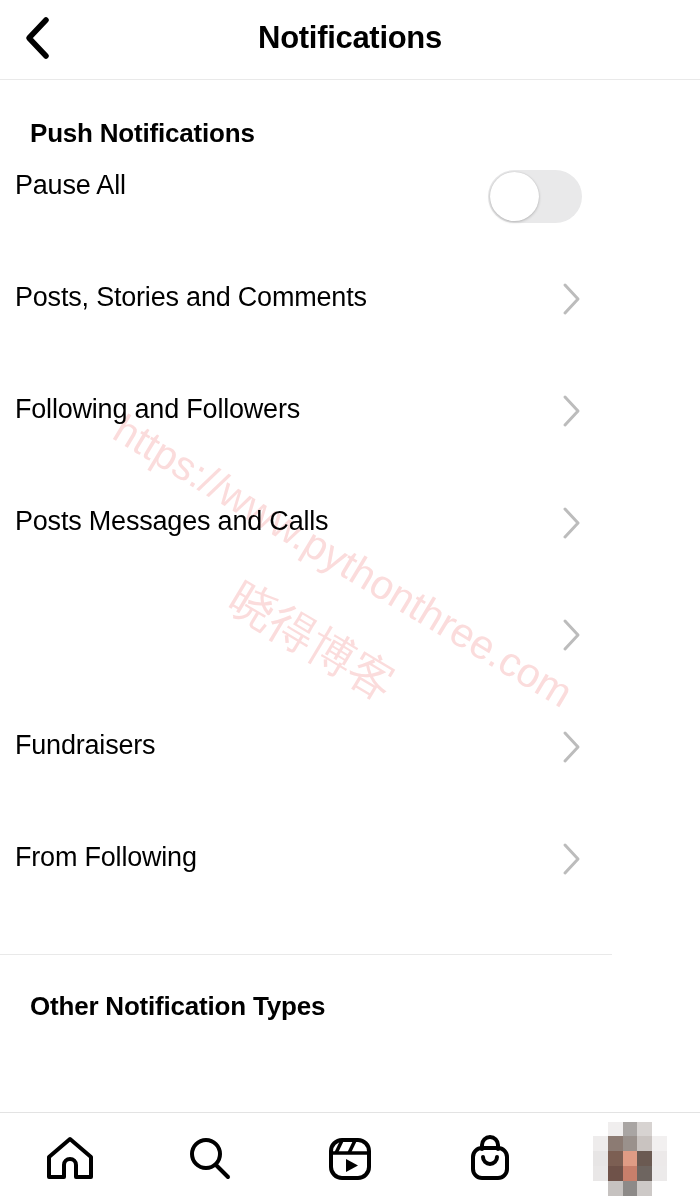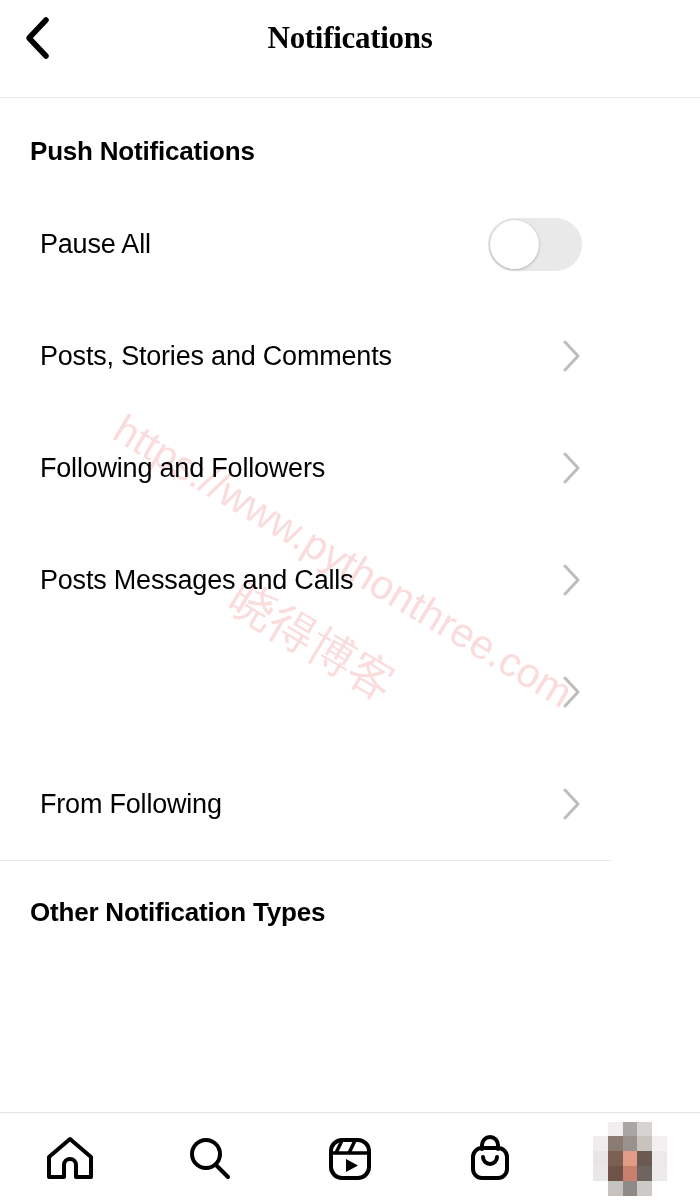--- a/index.html
+++ b/index.html
@@ -44,26 +44,25 @@
     margin-left: 186px;
     font-size: 46px;
     color: #fbdcdc;
     white-space: nowrap;
     font-family: "DejaVu Sans", sans-serif;
   }
 
   
   .header {
     position: relative;
-    height: 98px;
+    height: 80px;
     width: 700px;
     background: #ffffff;
     border-bottom: 1px solid #e9e9e9;
     z-index: 10;
-    font-family: Liberation Serif, serif;
   }
   .back-btn {
     position: absolute;
     left: 6px;
     top: 8px;
     width: 62px;
     height: 60px;
     display: flex;
     align-items: center;
     justify-content: center;
@@ -97,22 +96,22 @@
     padding-left: 30px;
     letter-spacing: -0.2px;
   }
   .sec-push { padding-top: 38px; padding-bottom: 0; height: 90px; }
   .sec-other { padding-top: 36px; height: 88px; }
 
   .row {
     position: relative;
     height: 112px;
     display: flex;
-    align-items: center;
-    padding-left: 40px;
+    align-items: flex-start;
+    padding-left: 15px;
     padding-right: 30px;
     cursor: pointer;
     background: transparent;
   }
   .row-label {
     font-size: 27px;
     color: #000000;
     letter-spacing: -0.2px;
     white-space: nowrap;
   }
@@ -248,20 +247,27 @@
       </svg>
     </div>
 
     <div class="row">
       <span class="row-spacer"></span>
       <svg class="chev" viewBox="0 0 22 34">
         <path d="M5 3 L18 17 L5 31" fill="none" stroke="#bcbcbc" stroke-width="3" stroke-linecap="round" stroke-linejoin="round"></path>
       </svg>
     </div>
 
+    <div class="row">
+      <span class="row-label">Fundraisers</span>
+      <span class="row-spacer"></span>
+      <svg class="chev" viewBox="0 0 22 34">
+        <path d="M5 3 L18 17 L5 31" fill="none" stroke="#bcbcbc" stroke-width="3" stroke-linecap="round" stroke-linejoin="round"></path>
+      </svg>
+    </div>
 
     <div class="row">
       <span class="row-label">From Following</span>
       <span class="row-spacer"></span>
       <svg class="chev" viewBox="0 0 22 34">
         <path d="M5 3 L18 17 L5 31" fill="none" stroke="#bcbcbc" stroke-width="3" stroke-linecap="round" stroke-linejoin="round"></path>
       </svg>
     </div>
 
     <div class="divider"></div>

